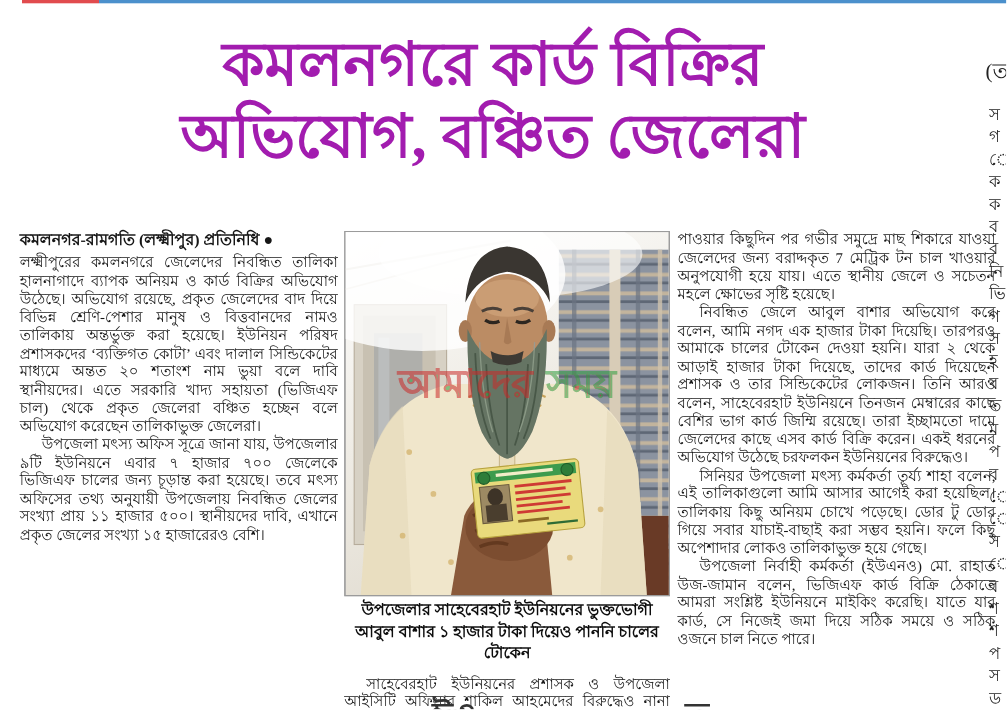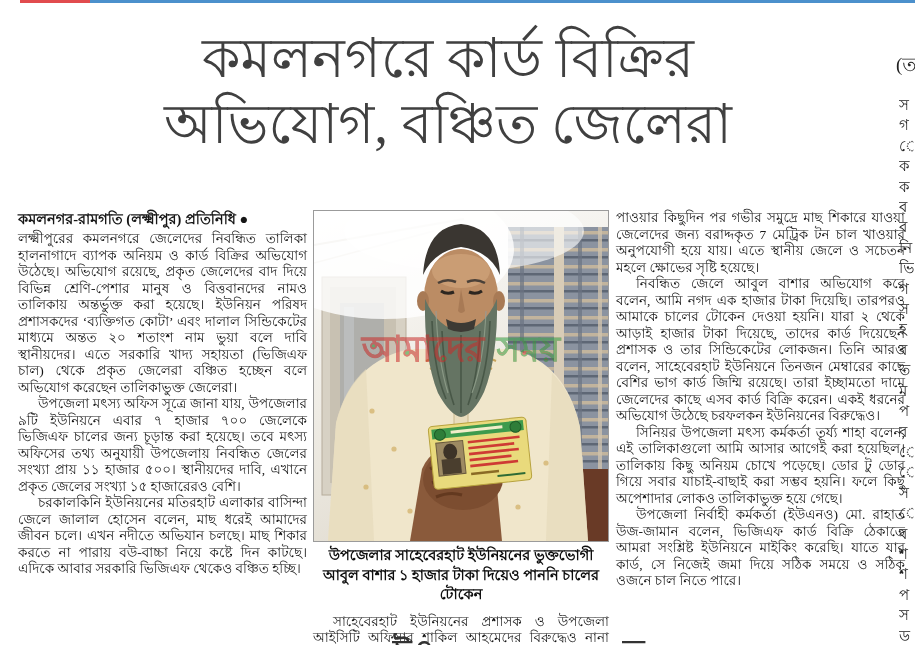--- a/index.html
+++ b/index.html
@@ -5,21 +5,21 @@
   html,body{margin:0;padding:0;background:#fff;}
   .page{
     position:relative;width:915px;height:645px;background:#ffffff;
     overflow:hidden;font-family:"Liberation Serif",serif;color:#161616;
   }
   .rule{position:absolute;top:0;height:3px;}
   .rule-red{left:20px;width:70px;}
   .rule-blue{left:90px;width:825px;}
   .headline{
     position:absolute;top:26px;left:12px;width:872px;text-align:center;
-    font-weight:400;font-size:55px;line-height:66px;color:#404040;letter-spacing:0;
+    font-weight:700;font-size:55px;line-height:66px;color:#a21caf;letter-spacing:0;
   }
   .col{position:absolute;top:184px;font-size:13.5px;line-height:16.5px;text-align:justify;margin-top:26px;}
   .col-left{left:18px;width:289px;}
   .col-mid{left:313px;width:296px;text-align:justify;}
   .col-right{left:616px;width:289px;}
   .byline{font-weight:700;font-size:14.5px;line-height:19px;text-align:left;margin:0 0 2px 0;}
   .para{margin:0;}
   .para.indent{text-indent:20px;}
   figure.news-photo{
     margin:0;width:294px;height:330px;border:1px solid #9b9b9b;
@@ -55,21 +55,20 @@
 
   <div class="headline">
     <div>কমলনগরে কার্ড বিক্রির</div>
     <div>অভিযোগ, বঞ্চিত জেলেরা</div>
   </div>
 
   <div class="col col-left">
     <p class="byline">কমলনগর-রামগতি (লক্ষ্মীপুর) প্রতিনিধি ●</p>
     <p class="para">লক্ষ্মীপুরের কমলনগরে জেলেদের নিবন্ধিত তালিকা হালনাগাদে ব্যাপক অনিয়ম ও কার্ড বিক্রির অভিযোগ উঠেছে। অভিযোগ রয়েছে, প্রকৃত জেলেদের বাদ দিয়ে বিভিন্ন শ্রেণি-পেশার মানুষ ও বিত্তবানদের নামও তালিকায় অন্তর্ভুক্ত করা হয়েছে। ইউনিয়ন পরিষদ প্রশাসকদের ‘ব্যক্তিগত কোটা’ এবং দালাল সিন্ডিকেটের মাধ্যমে অন্তত ২০ শতাংশ নাম ভুয়া বলে দাবি স্থানীয়দের। এতে সরকারি খাদ্য সহায়তা (ভিজিএফ চাল) থেকে প্রকৃত জেলেরা বঞ্চিত হচ্ছেন বলে অভিযোগ করেছেন তালিকাভুক্ত জেলেরা।</p>
     <p class="para indent">উপজেলা মৎস্য অফিস সূত্রে জানা যায়, উপজেলার ৯টি ইউনিয়নে এবার ৭ হাজার ৭০০ জেলেকে ভিজিএফ চালের জন্য চূড়ান্ত করা হয়েছে। তবে মৎস্য অফিসের তথ্য অনুযায়ী উপজেলায় নিবন্ধিত জেলের সংখ্যা প্রায় ১১ হাজার ৫০০। স্থানীয়দের দাবি, এখানে প্রকৃত জেলের সংখ্যা ১৫ হাজারেরও বেশি।</p>
-    <p class="para indent">চরকালকিনি ইউনিয়নের মতিরহাট এলাকার বাসিন্দা জেলে জালাল হোসেন বলেন, মাছ ধরেই আমাদের জীবন চলে। এখন নদীতে অভিযান চলছে। মাছ শিকার করতে না পারায় বউ-বাচ্চা নিয়ে কষ্টে দিন কাটছে। এদিকে আবার সরকারি ভিজিএফ থেকেও বঞ্চিত হচ্ছি।</p>
   </div>
 
   <div class="col col-mid">
     <figure class="news-photo">
       <svg viewBox="0 0 294 330" width="294" height="330">
         <defs>
           <linearGradient id="bgGrad" x1="0" y1="0" x2="0.35" y2="1">
             <stop offset="0" stop-color="#fefefe"></stop>
             <stop offset="0.55" stop-color="#efece5"></stop>
             <stop offset="1" stop-color="#e2ddd2"></stop>

